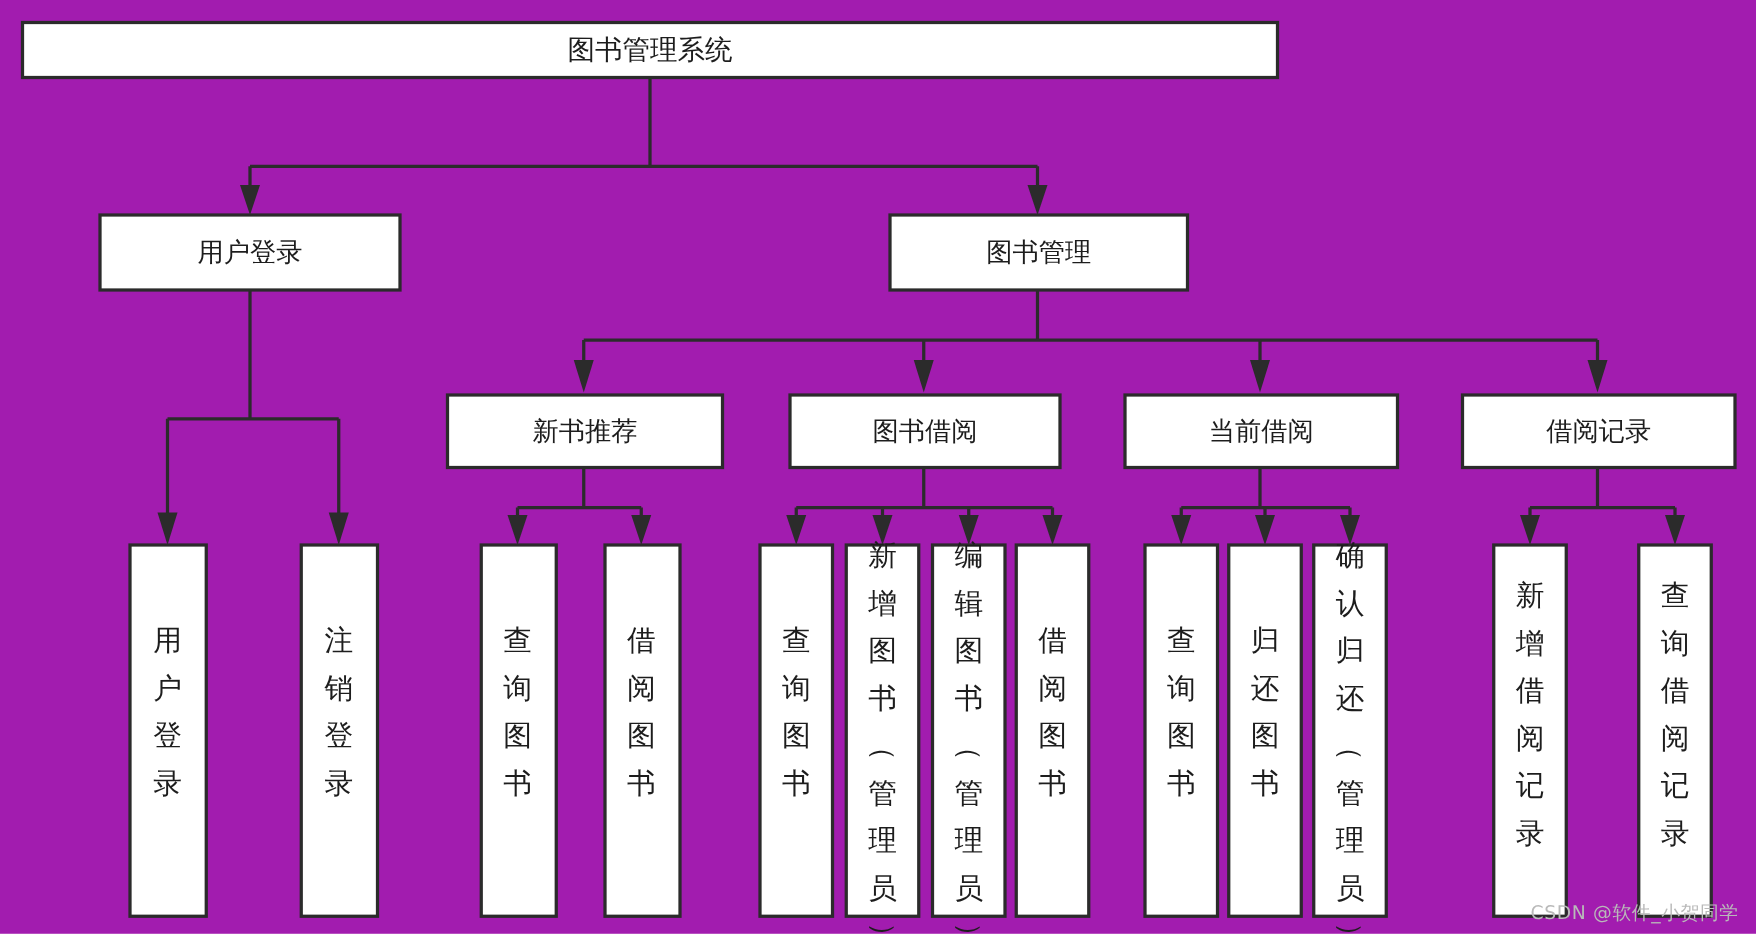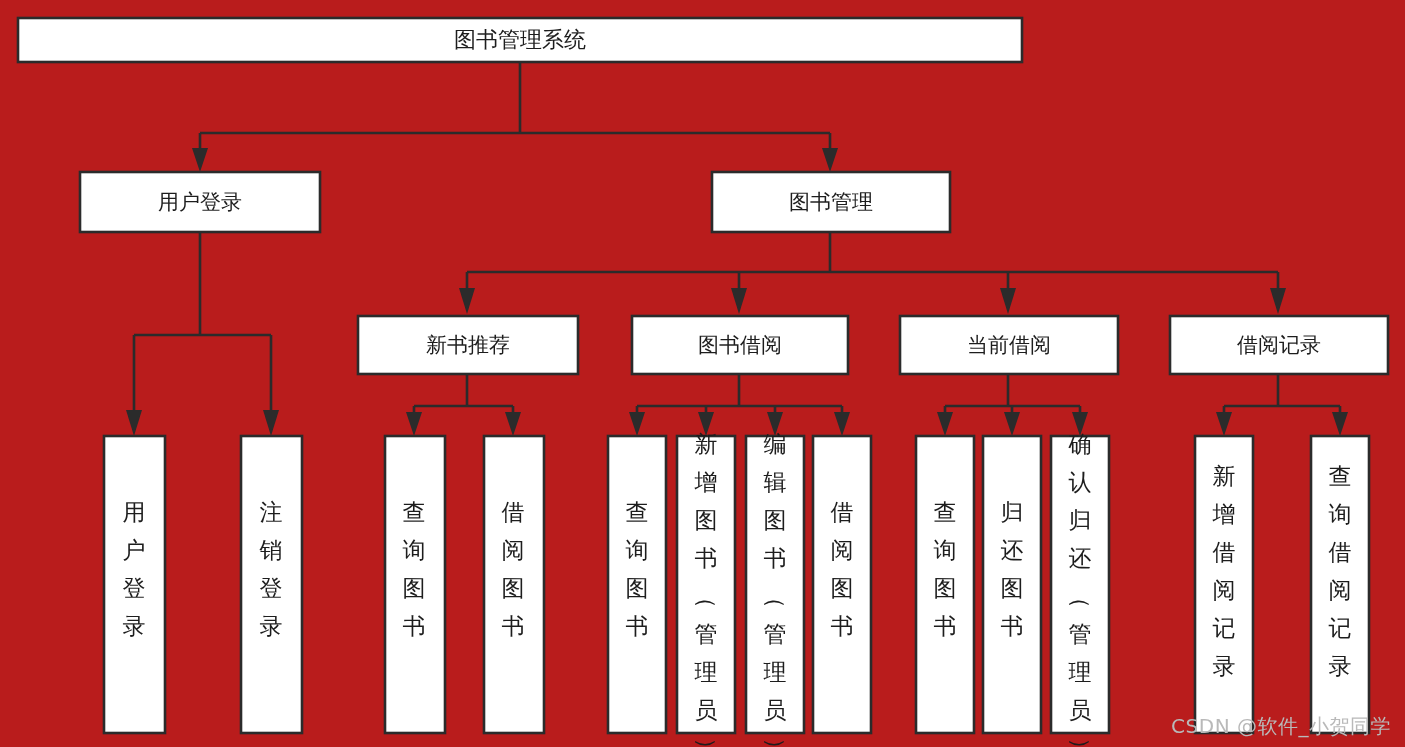--- a/index.html
+++ b/index.html
@@ -10,21 +10,21 @@
   body {
     width: 1405px;
     height: 747px;
     font-family: "DejaVu Sans", "Liberation Sans", sans-serif;
     overflow: hidden;
   }
   #diagram-root {
     position: relative;
     width: 1405px;
     height: 747px;
-    background: #b91c1c;
+    background: #a21caf;
   }
   svg.flow {
     position: absolute;
     left: 0;
     top: 0;
     width: 1405px;
     height: 747px;
     display: block;
   }
   .node-box {
@@ -58,21 +58,21 @@
   }
   .arrow-head {
     fill: #2b2b2b;
     stroke: none;
   }
   .watermark {
     position: absolute;
     right: 14px;
     bottom: 7px;
     font-family: "DejaVu Sans", "Liberation Sans", sans-serif;
-    font-size: 20px;
+    font-size: 15px;
     color: #b9b9b9;
     letter-spacing: 0.5px;
     white-space: nowrap;
     pointer-events: none;
   }
 </style>
 </head>
 <body>
 
 <div id="diagram-root">

